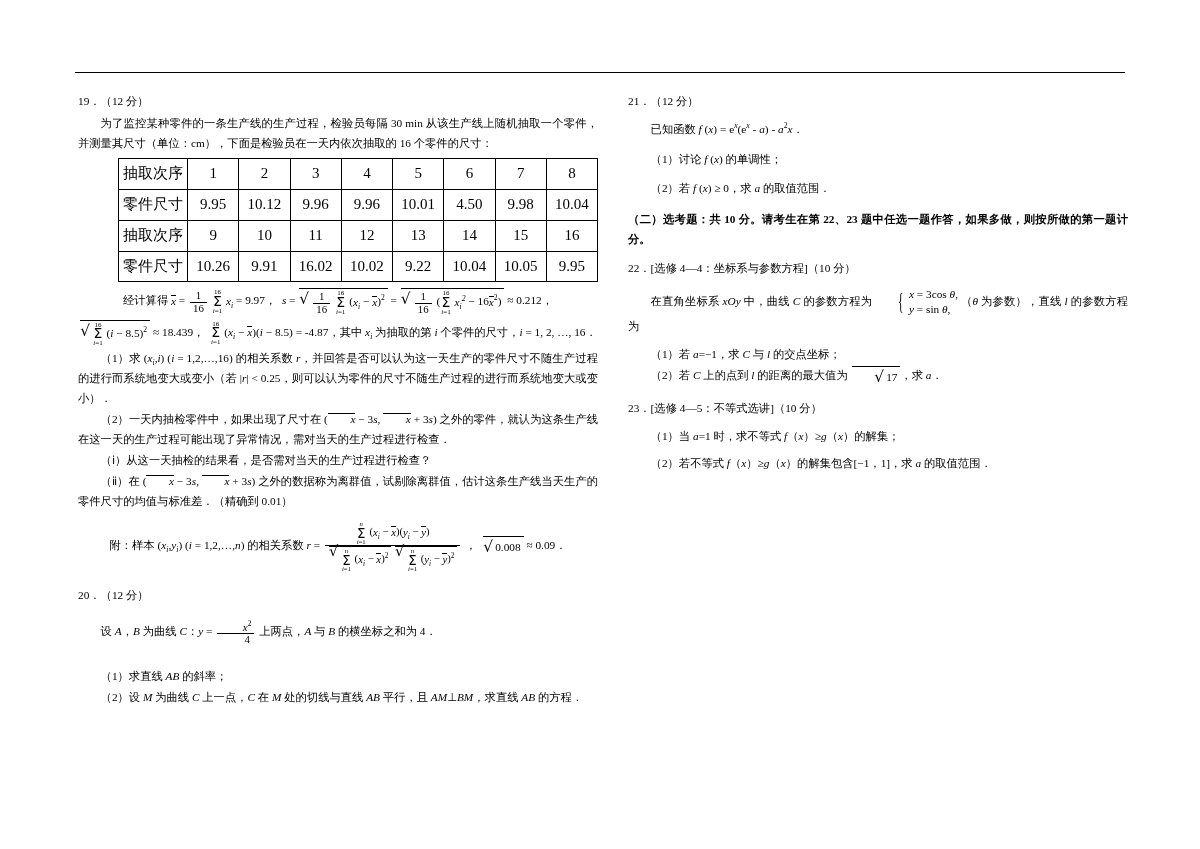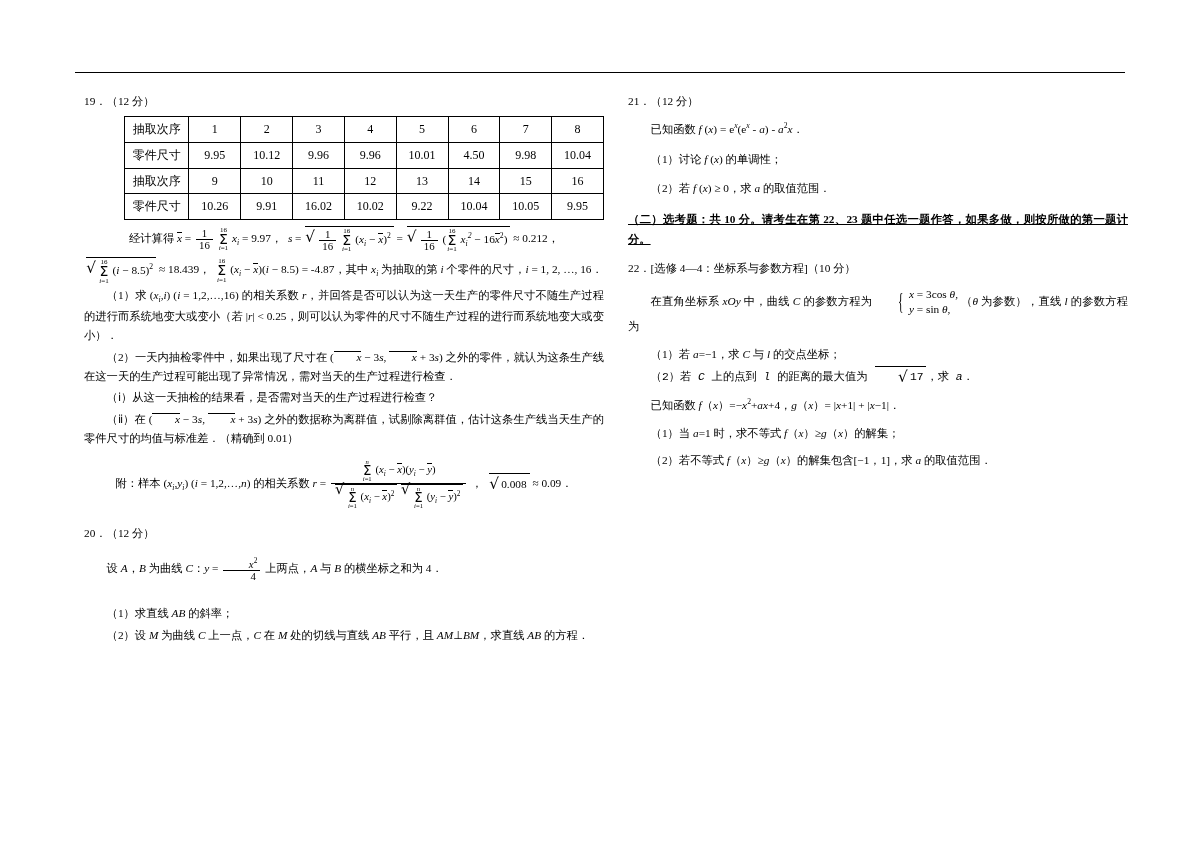--- a/index.html
+++ b/index.html
@@ -29,43 +29,43 @@
     width: 1050px;
     height: 0;
     border-top: 1px solid #000;
   }
   .col {
     position: absolute;
     top: 92px;
     font-size: 11.3px;
     line-height: 1.72;
   }
-  .col-left { left: 84px; width: 520px; }
+  .col-left { left: 78px; width: 520px; }
   .col-right { left: 628px; width: 500px; }
 
   .qnum {
     font-weight: normal;
     margin: 0 0 3px 0;
   }
   .para {
     margin: 0 0 2px 0;
     text-indent: 2em;
     text-align: justify;
   }
   .para-ni {
     margin: 0 0 2px 0;
     text-indent: 0;
     text-align: justify;
   }
-  .bold { font-weight: bold; text-decoration: underline; }
+  .bold { font-weight: bold; }
 
   table.data {
     border-collapse: collapse;
     margin: 5px 0 6px 40px;
-    font-size: 12px;
+    font-size: 15px;
   }
   table.data td {
     border: 1px solid #000;
     padding: 2px 4px;
     text-align: center;
     white-space: nowrap;
     height: 17px;
   }
   table.data td.head {
     width: 56px;
@@ -146,20 +146,23 @@
 <body>
 
 <div class="page">
 
   <div class="rule"></div>
 
   <div class="col col-left">
 
     <div class="qnum">19．（12 分）</div>
 
+    <div class="para">
+      为了监控某种零件的一条生产线的生产过程，检验员每隔 30 min 从该生产线上随机抽取一个零件，并测量其尺寸（单位：cm），下面是检验员在一天内依次抽取的 16 个零件的尺寸：
+    </div>
 
     <table class="data">
       <tbody>
           <tr>
         <td class="head">抽取次序</td>
         <td class="cell">1</td>
         <td class="cell">2</td>
         <td class="cell">3</td>
         <td class="cell">4</td>
         <td class="cell">5</td>
@@ -317,29 +320,27 @@
         <span class="ln"><span class="it">y</span> = sin <span class="it">θ</span>,</span>
       </span>
       （<span class="it">θ</span> 为参数），直线 <span class="it">l</span> 的参数方程为
     </div>
 
 
     <div class="para" style="margin-top:8px;">
       （1）若 <span class="it">a</span>=−1，求 <span class="it">C</span> 与 <span class="it">l</span> 的交点坐标；
     </div>
 
-    <div class="para" style="margin-top:1px;font-family:Liberation Mono, monospace;">
+    <div class="para" style="margin-top:1px;">
       （2）若 <span class="it">C</span> 上的点到 <span class="it">l</span> 的距离的最大值为
       <span class="rad">17</span>，求 <span class="it">a</span>．
     </div>
 
-
-    <div class="para" style="margin-top:8px;">
-      已知函数 <span class="it">f</span>（<span class="it">x</span>）=−<span class="it">x</span><sup>2</sup>+<span class="it">ax</span>+4，<span class="it">g</span>（<span class="it">x</span>）= |<span class="it">x</span>+1| + |<span class="it">x</span>−1|．
-    </div>
+    <div class="qnum" style="margin-top:12px;">23．[选修 4—5：不等式选讲]（10 分）</div>
+
 
     <div class="para" style="margin-top:8px;">
       （1）当 <span class="it">a</span>=1 时，求不等式 <span class="it">f</span>（<span class="it">x</span>）≥<span class="it">g</span>（<span class="it">x</span>）的解集；
     </div>
 
     <div class="para" style="margin-top:8px;">
       （2）若不等式 <span class="it">f</span>（<span class="it">x</span>）≥<span class="it">g</span>（<span class="it">x</span>）的解集包含[−1，1]，求 <span class="it">a</span> 的取值范围．
     </div>
 
   </div>

